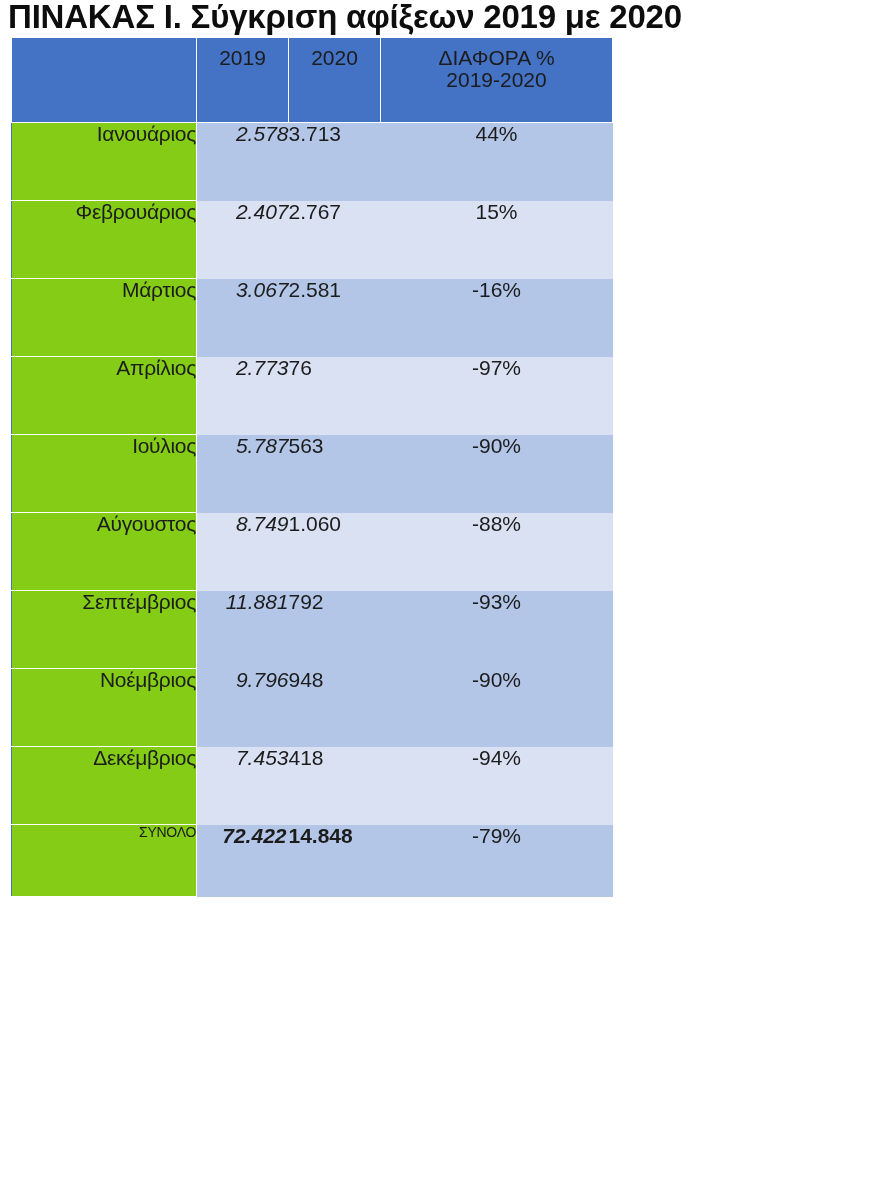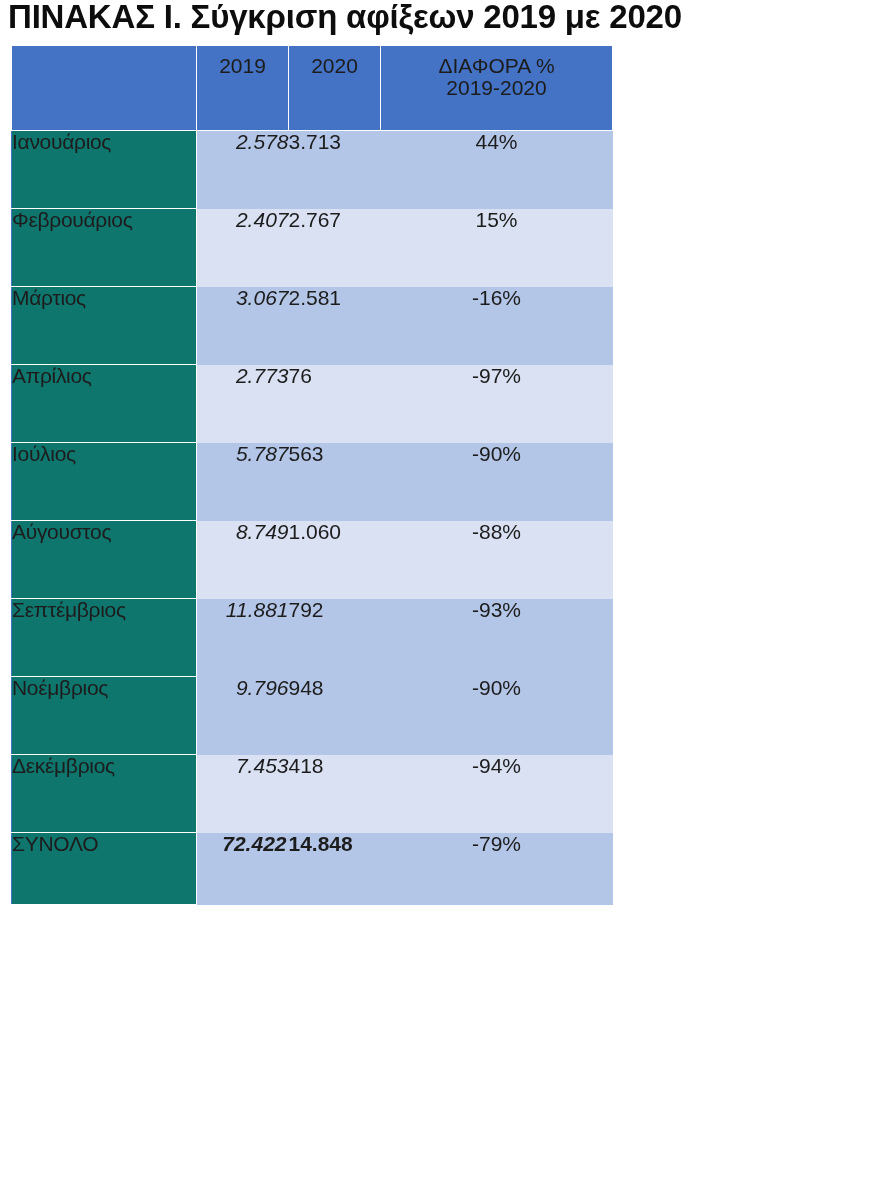--- a/index.html
+++ b/index.html
@@ -24,21 +24,21 @@
     font-size: 33px;
     font-weight: bold;
     letter-spacing: -0.2px;
     color: #0d0d0d;
     white-space: nowrap;
   }
 
   .table-wrap {
     position: absolute;
     left: 11px;
-    top: 45px;
+    top: 37px;
     width: 483px;
   }
 
   table.data-table {
     border-collapse: collapse;
     table-layout: fixed;
     width: 601px;
   }
 
   table.data-table td,
@@ -68,22 +68,22 @@
   th.col-diff {
     text-align: center;
     font-size: 20px;
     line-height: 1.35;
   }
 
   
   tbody tr { height: 78px; }
 
   td.month-cell {
-    background: #0f766e;
-    text-align: left;
+    background: #84cc16;
+    text-align: right;
     border: 1px solid #ffffff;
     border-left-color: #4472C4;
     box-sizing: border-box;
     padding-top: 11px;
     font-size: 21px;
     letter-spacing: -0.3px;
   }
 
   td.v2019 {
     text-align: right;
@@ -112,21 +112,21 @@
 
   tr.total-row td.v2019,
   tr.total-row td.v2020,
   tr.total-row td.vdiff {
     background: #B4C6E7;
     font-weight: bold;
   }
   tr.total-row td.v2019 { padding-right: 2px; }
   tr.total-row td.v2020 { padding-right: 22px; }
   tr.total-row td.vdiff { font-weight: normal; }
-  tr.total-row td.month-cell { font-size: 21px; }
+  tr.total-row td.month-cell { font-size: 14px; }
 
   tr.total-row { height: 72px; }
 
   
   col.c-month { width: 185px; }
   col.c-2019  { width: 92px; }
   col.c-2020  { width: 92px; }
   col.c-diff  { width: 232px; }
 </style>
 </head>

